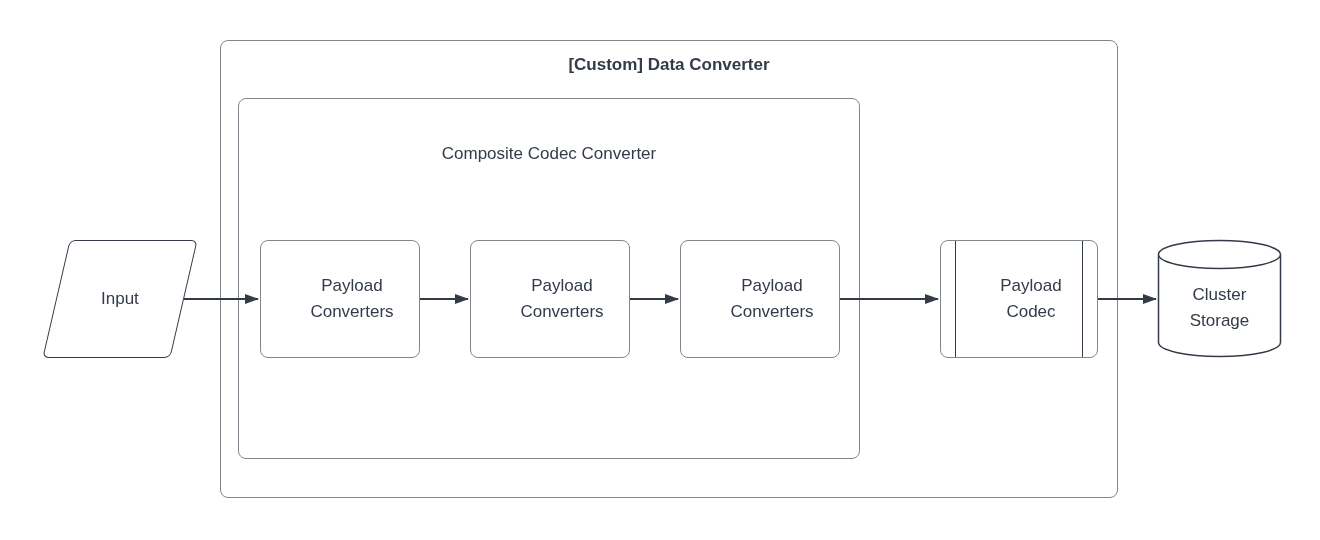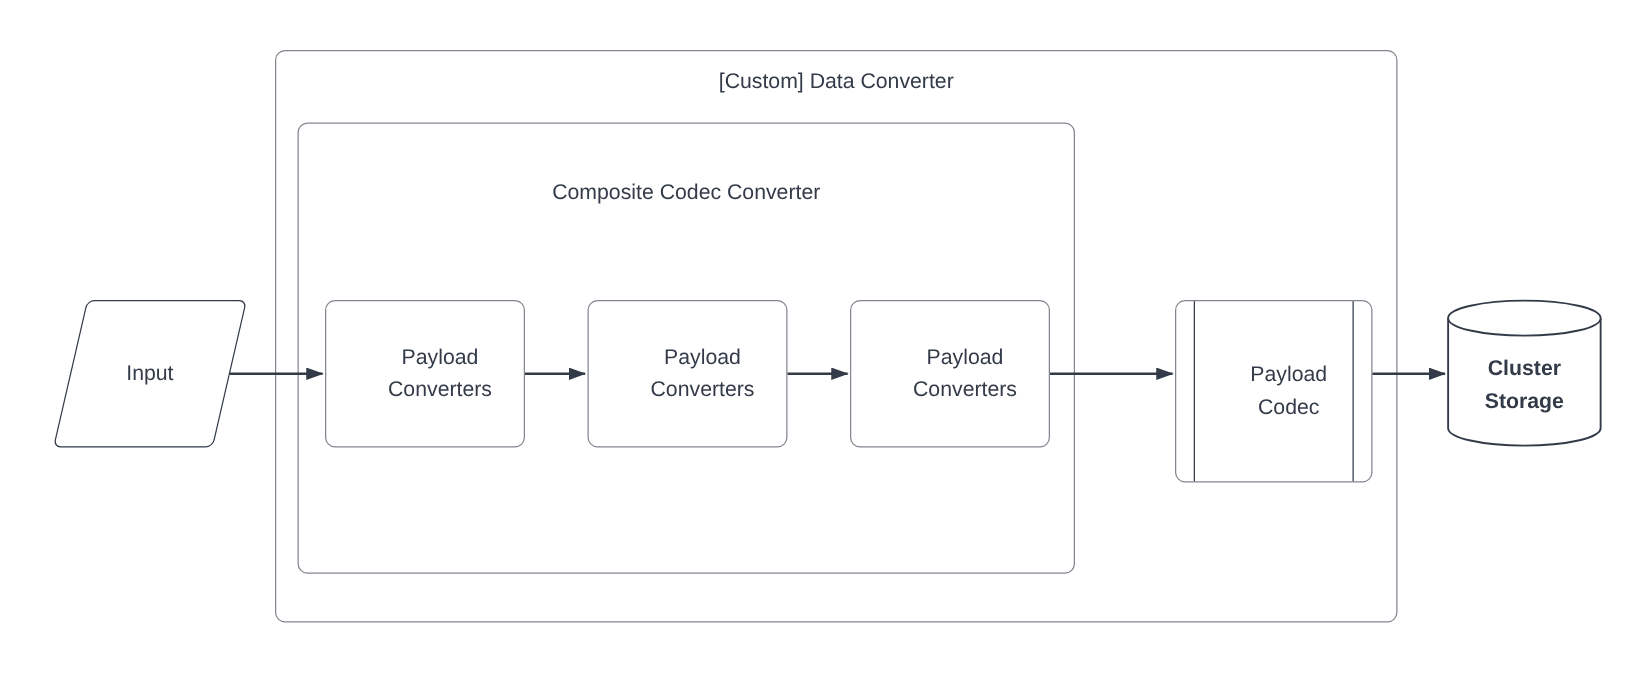--- a/index.html
+++ b/index.html
@@ -93,21 +93,21 @@
     height: 540px;
     pointer-events: none;
   }
 </style>
 </head>
 <body>
 
 <div class="canvas">
 
   <div class="container-box" style="left:220px; top:40px; width:898px; height:458px;">
-    <div class="container-label" style="top:11px;">[Custom] Data Converter</div>
+    <div class="container-label" style="top:11px;font-weight:bold;">[Custom] Data Converter</div>
   </div>
 
   <div class="container-box" style="left:238px; top:98px; width:622px; height:361px;">
     <div class="container-label" style="top:42px;">Composite Codec Converter</div>
   </div>
 
   <div class="parallelogram">
     <span class="node-label">Input</span>
   </div>
 
@@ -116,32 +116,32 @@
   </div>
 
   <div class="node-box" style="left:470px; top:240px; width:160px; height:118px;">
     <span class="node-label wrap-110">Payload Converters</span>
   </div>
 
   <div class="node-box" style="left:680px; top:240px; width:160px; height:118px;">
     <span class="node-label wrap-110">Payload Converters</span>
   </div>
 
-  <div class="node-box" style="left:940px; top:240px; width:158px; height:146px;">
+  <div class="node-box" style="left:940px; top:240px; width:158px; height:118px;">
     <div class="codec-bar left"></div>
     <div class="codec-bar right"></div>
     <span class="node-label wrap-90">Payload Codec</span>
   </div>
 
   <svg class="cylinder-svg" width="125" height="125" viewBox="0 0 125 125">
     <path d="M 1.5 15.5 L 1.5 103.5 A 61 14 0 0 0 123.5 103.5 L 123.5 15.5" fill="#ffffff" stroke="#333b49" stroke-width="1.5"></path>
     <ellipse cx="62.5" cy="15.5" rx="61" ry="14" fill="#ffffff" stroke="#333b49" stroke-width="1.5"></ellipse>
   </svg>
   <div class="cylinder-label">
-    <span class="node-label wrap-90" style="display:inline-block;font-weight:bold;">Cluster Storage</span>
+    <span class="node-label wrap-90" style="display:inline-block;">Cluster Storage</span>
   </div>
 
   <svg class="arrows-layer" width="1320" height="540" viewBox="0 0 1320 540">
     <defs>
       <marker id="arrowhead" markerWidth="14" markerHeight="10" refX="13" refY="5" orient="auto" markerUnits="userSpaceOnUse">
         <path d="M0,0 L14,5 L0,10 Z" fill="#333b49"></path>
       </marker>
     </defs>
     <line x1="184" y1="299" x2="258" y2="299" stroke="#333b49" stroke-width="2" marker-end="url(#arrowhead)"></line>
     <line x1="420" y1="299" x2="468" y2="299" stroke="#333b49" stroke-width="2" marker-end="url(#arrowhead)"></line>

